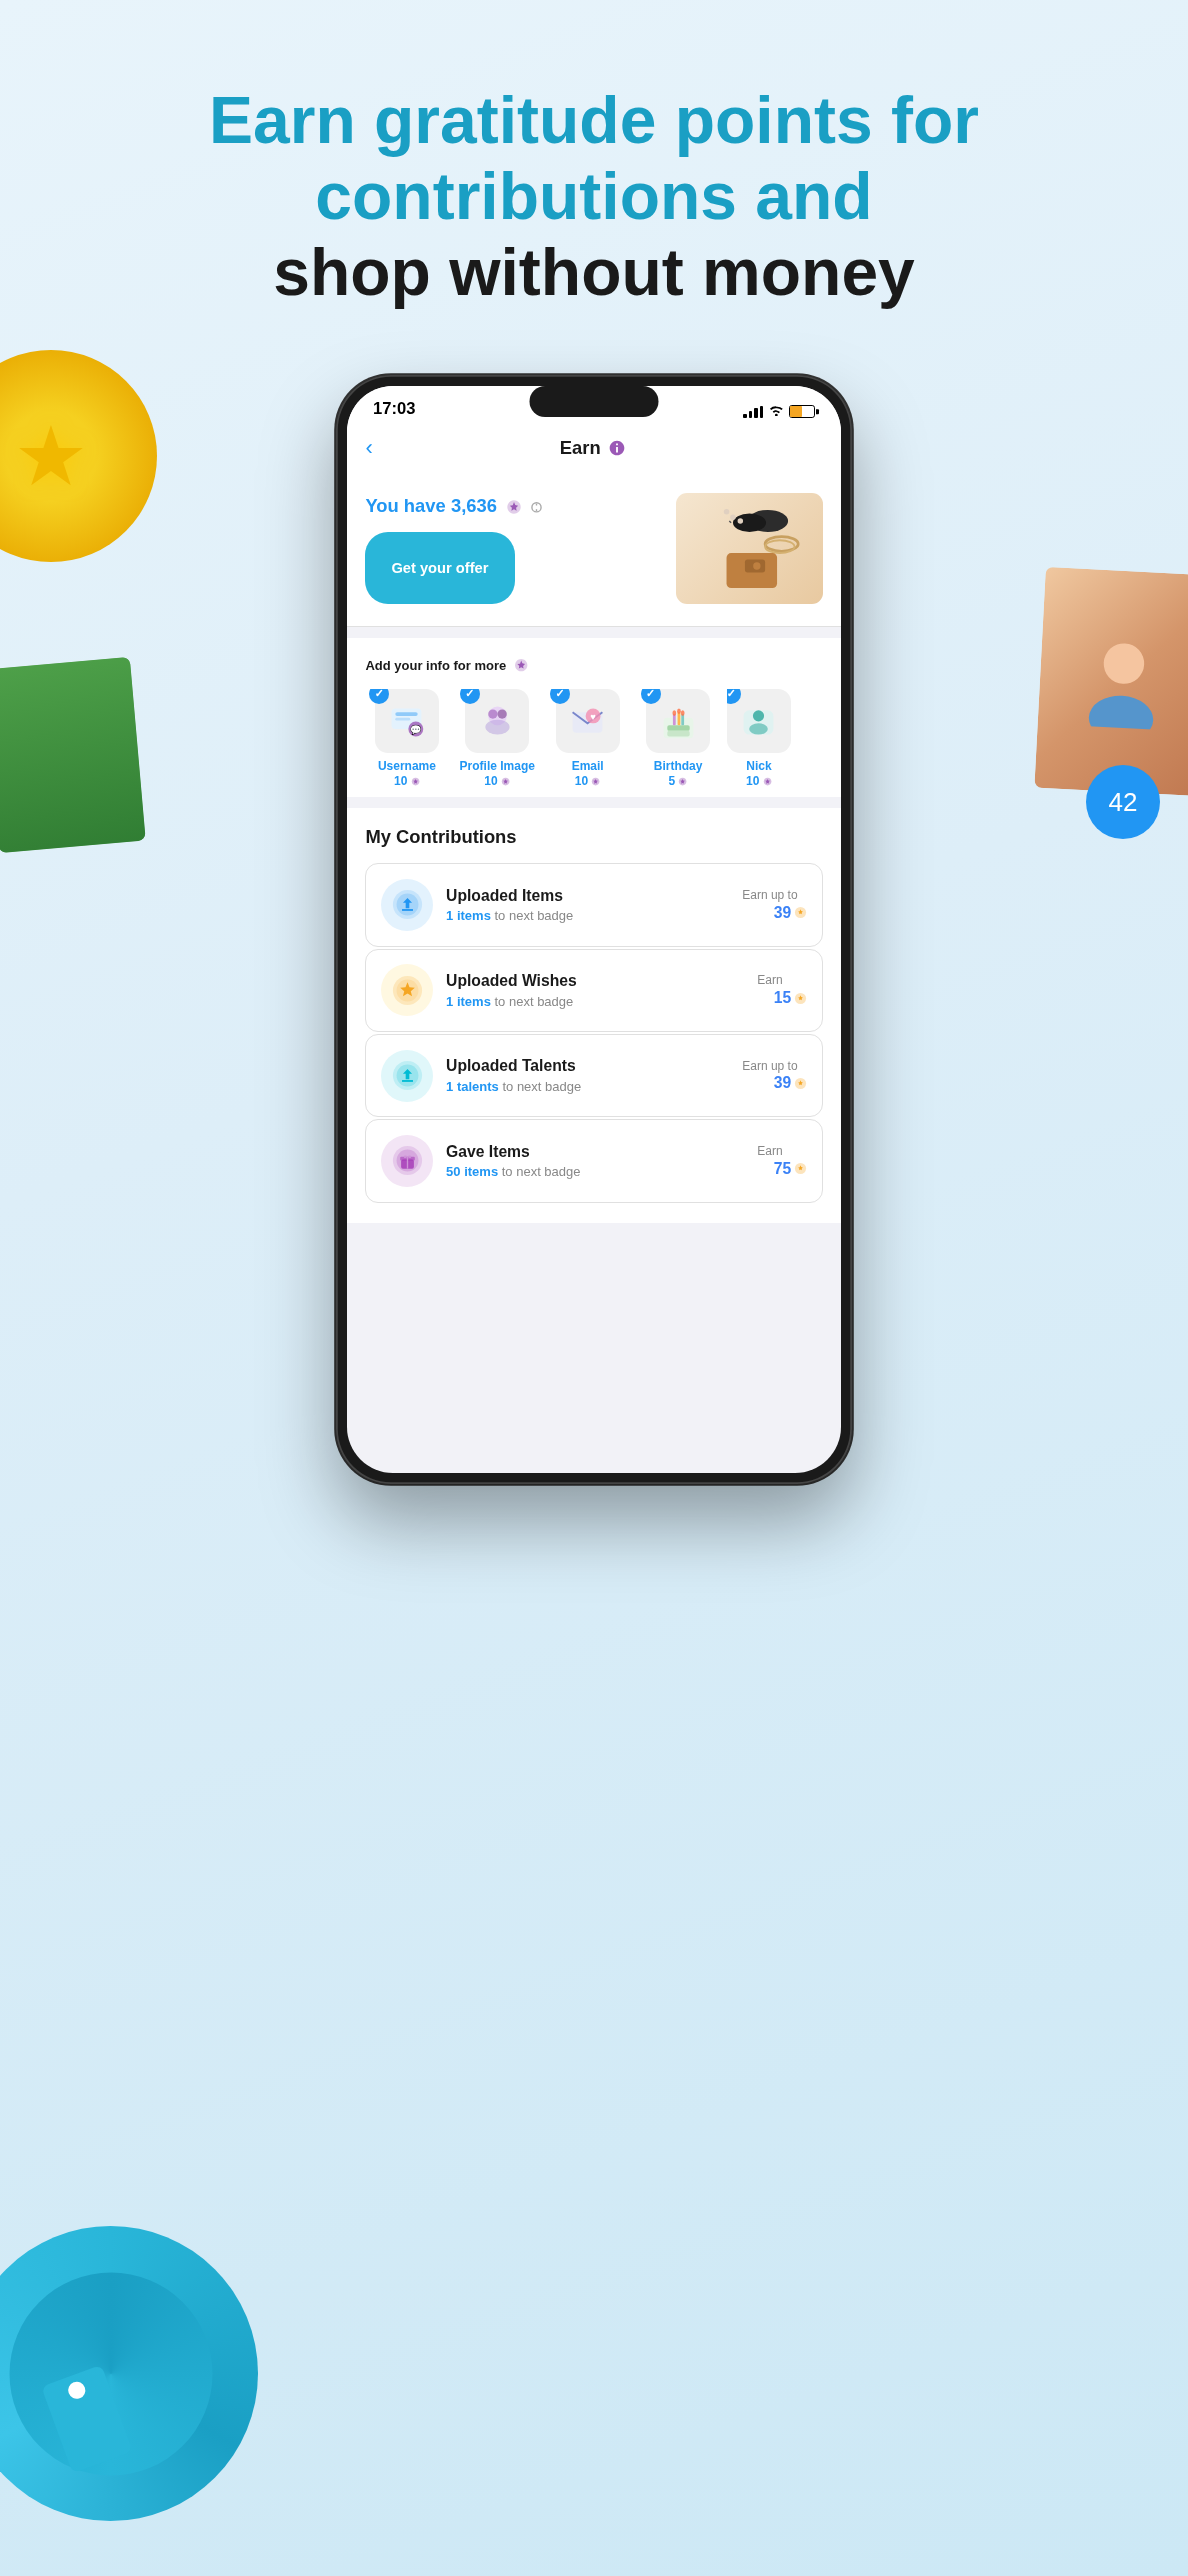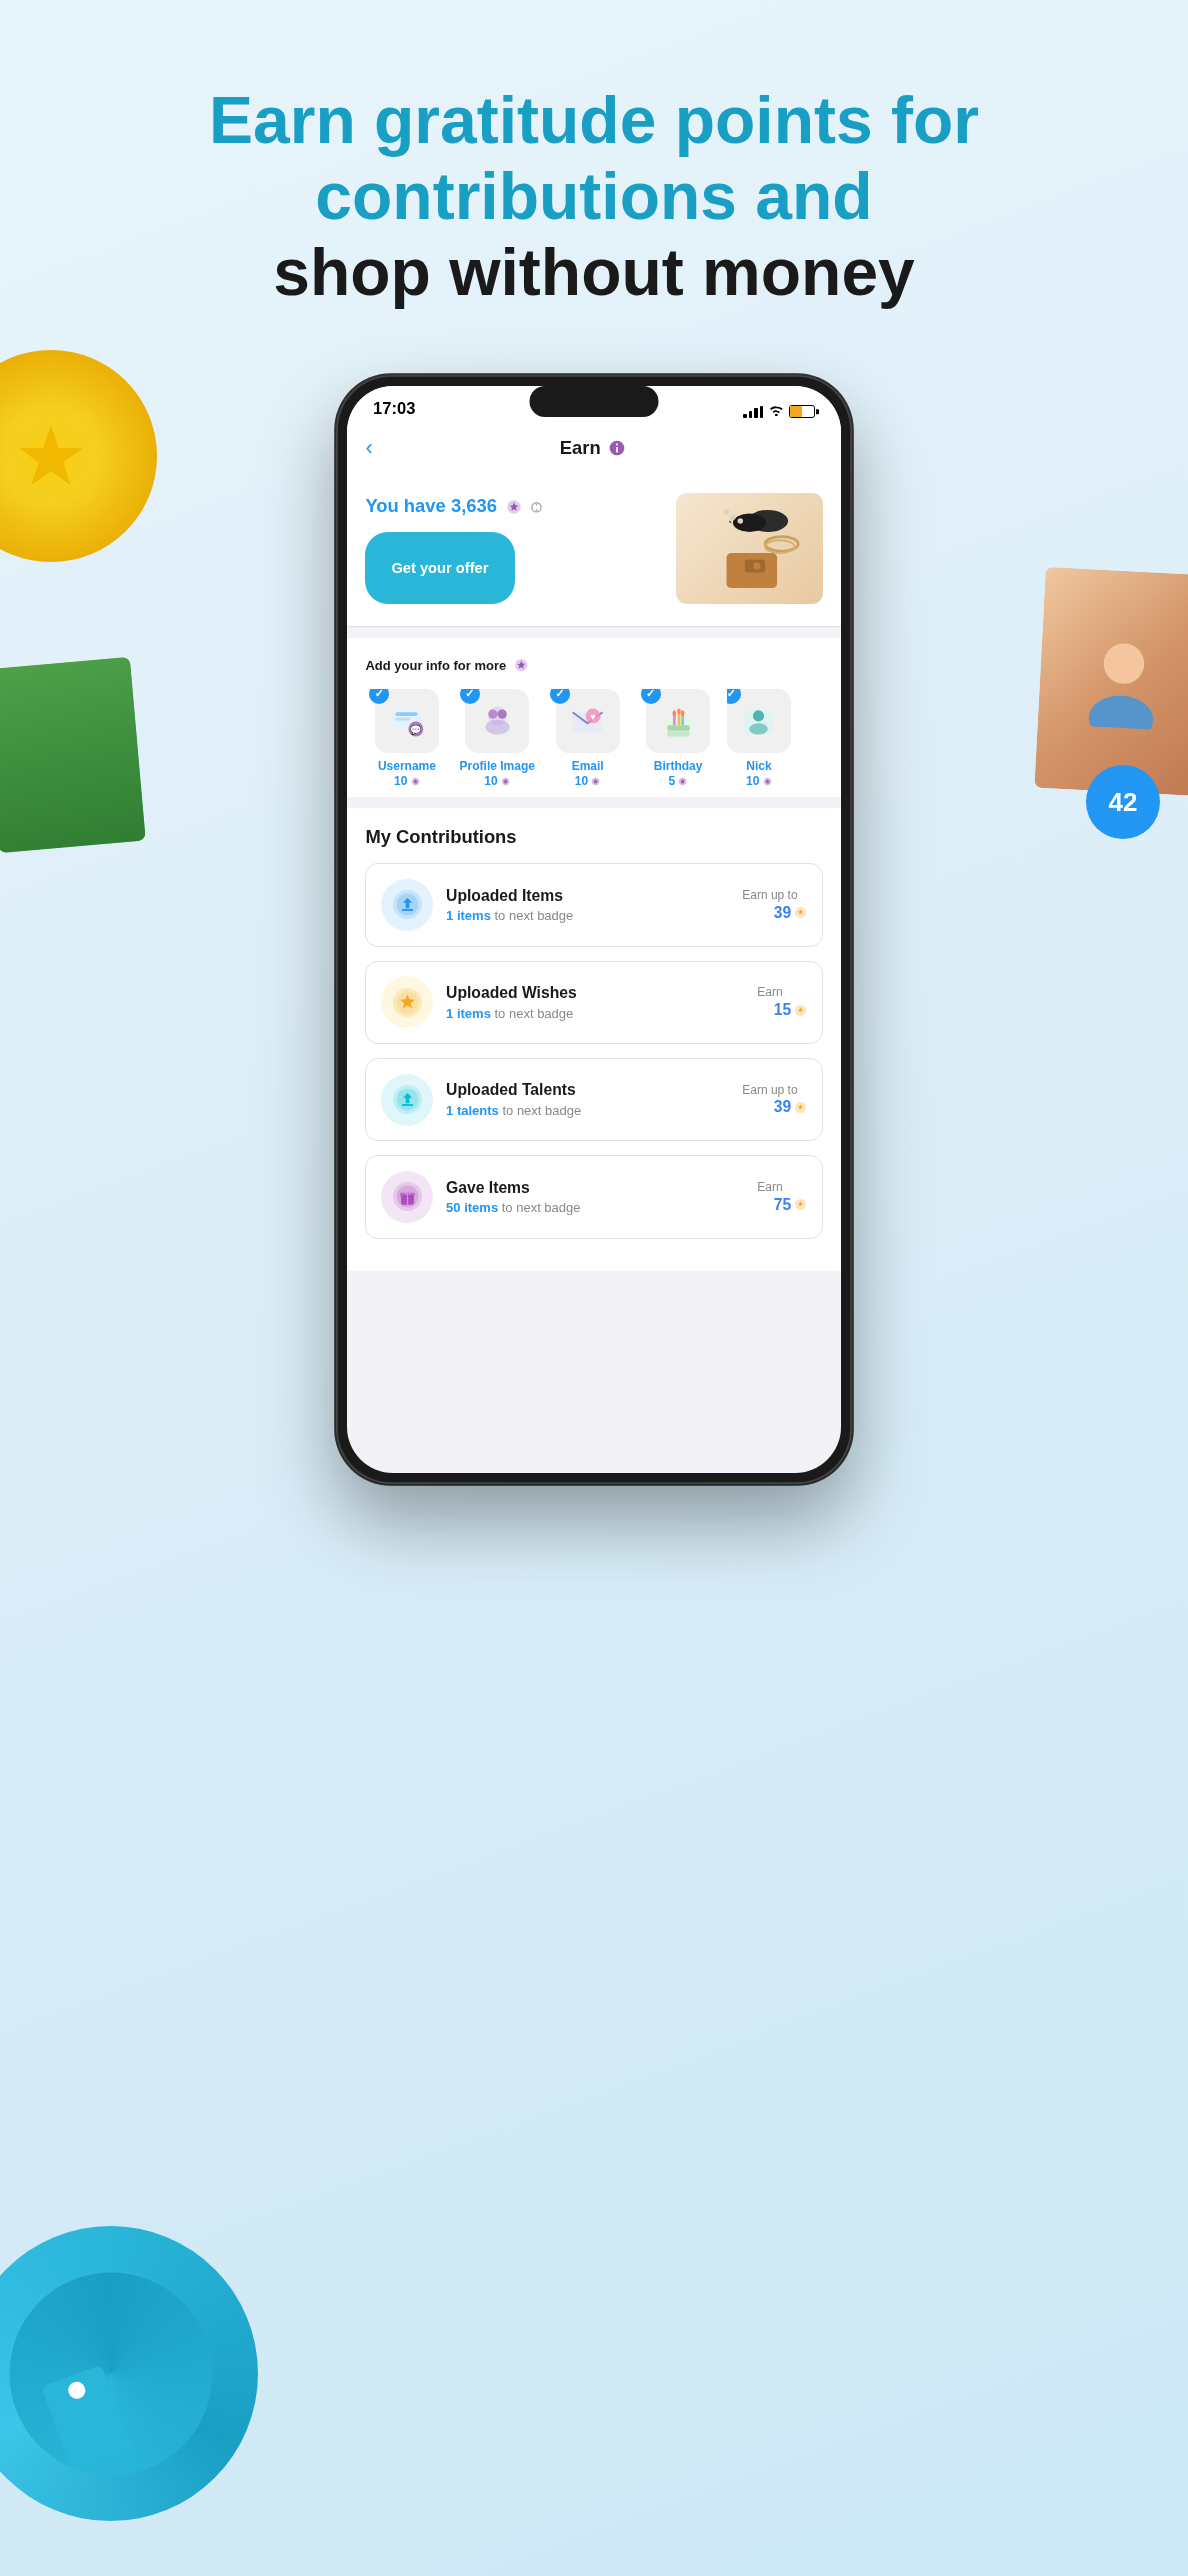--- a/index.html
+++ b/index.html
@@ -84,21 +84,21 @@
       background: #2196f3;
       border-radius: 50%;
       display: flex;
       align-items: center;
       justify-content: center;
       z-index: 2;
     }
     .deco-badge-right span {
       color: white;
       font-size: 26px;
-      font-weight: bold;
+      font-weight: normal;
     }
 
     .deco-circle-bottom {
       position: absolute;
       left: -37px;
       bottom: 55px;
       width: 295px;
       height: 295px;
       border-radius: 50%;
       background: conic-gradient(#29b6d9 0deg, #1a9fc4 120deg, #3cc5e8 240deg, #29b6d9 360deg);
@@ -391,21 +391,21 @@
     .contributions-title {
       font-size: 18.4px;
       font-weight: 700;
       color: #1a1a1a;
       margin-bottom: 14.7px;
     }
     .contribution-card {
       border: 0.9px solid #e0e0e0;
       border-radius: 13px;
       padding: 14.7px;
-      margin-bottom: 14px;
+      margin-bottom: 2px;
       display: flex;
       align-items: center;
       gap: 13px;
       background: white;
     }
     .contrib-icon {
       width: 52px;
       height: 52px;
       border-radius: 50%;
       display: flex;

